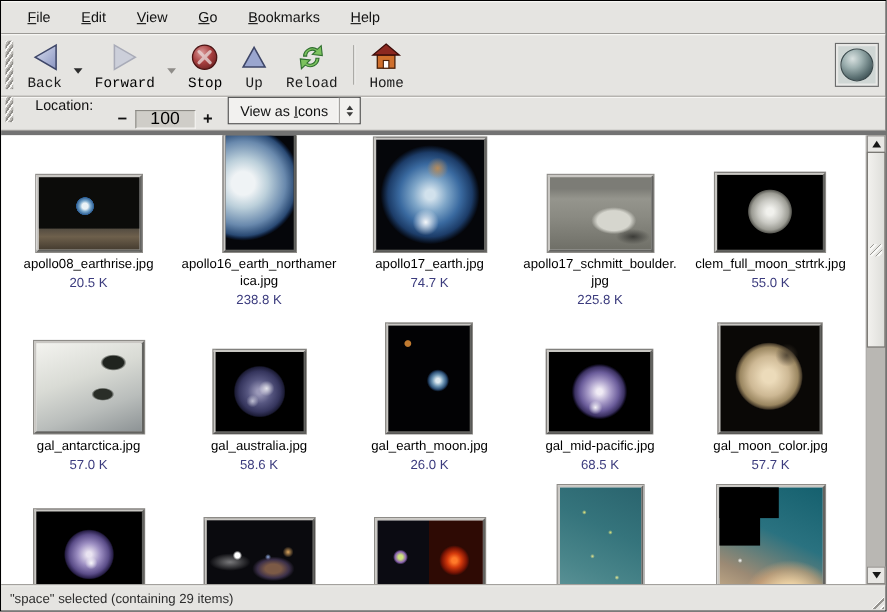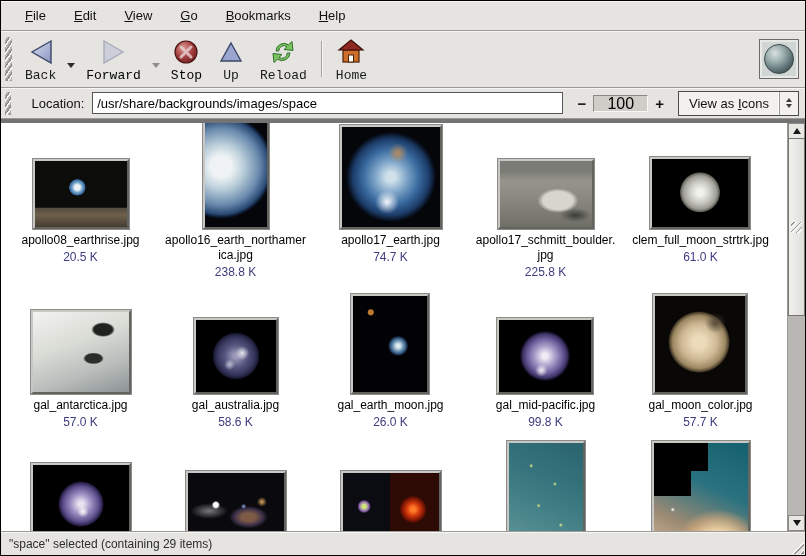--- a/index.html
+++ b/index.html
@@ -53,21 +53,21 @@
     display: flex; align-items: center; justify-content: center;
   }
   .throbber {
     width: 30px; height: 30px; border-radius: 50%;
     border: 1px solid #39474a;
     background: radial-gradient(circle at 36% 30%, #d9e1e0 0%, #9db0b0 32%, #5d7274 64%, #344549 88%, #233134 100%);
   }
 
   
   .locationbar {
-    height: 31px; display: flex; align-items: center;
+    height: 31px; display: flex; align-items: flex-start;
     background: #e5e4e1; border-bottom: 1px solid #9c9a96;
     box-shadow: inset 0 1px 0 #f7f6f4;
     padding: 0 6px 0 2px;
   }
   .loc-grip { width: 7px; height: 23px; margin: 0 6px 0 2px;
     background: repeating-linear-gradient(125deg, #f6f5f3 0 1.5px, #b9b7b3 1.5px 3px, #908e8a 3px 4.5px); }
   .loc-label { font-size: 13px; color: #111; margin: 0 8px 0 14px; }
   .loc-input {
     width: 508px; height: 22px; border: 1px solid #56565a;
     background: #fff; font-family: "Liberation Sans", "DejaVu Sans", sans-serif;
@@ -315,21 +315,20 @@
       </div>
     <div class="tb-spacer"></div>
     <div class="throbber-box">
       <div class="throbber"></div>
     </div>
   </div>
 
   <div class="locationbar">
     <div class="loc-grip"></div>
     <span class="loc-label">Location:</span>
-    <input class="loc-input" value="/usr/share/backgrounds/images/space" style="">
     <div class="zoom-ctrls">
       <span class="zoom-btn">−</span>
       <span class="zoom-level">100</span>
       <span class="zoom-btn">+</span>
     </div>
     <div class="view-combo">
       <span class="combo-label">View as <u>I</u>cons</span>
       <span class="combo-arrow">
         <span class="ca-up"></span>
           <span class="ca-dn"></span>
@@ -366,21 +365,21 @@
               <div class="thumb th-moon-surface"></div>
             </div>
             <div class="file-name">apollo17_schmitt_boulder.jpg</div>
             <div class="file-size">225.8 K</div>
           </div>
           <div class="cell">
             <div class="icon-slot">
               <div class="thumb th-gray-moon"></div>
             </div>
             <div class="file-name">clem_full_moon_strtrk.jpg</div>
-            <div class="file-size">61.0 K</div>
+            <div class="file-size">55.0 K</div>
           </div>
         </div>
       <div class="grid-row row2">
           <div class="cell">
             <div class="icon-slot">
               <div class="thumb th-ice"></div>
             </div>
             <div class="file-name">gal_antarctica.jpg</div>
             <div class="file-size">57.0 K</div>
           </div>
@@ -396,21 +395,21 @@
               <div class="thumb th-earth-moon"></div>
             </div>
             <div class="file-name">gal_earth_moon.jpg</div>
             <div class="file-size">26.0 K</div>
           </div>
           <div class="cell">
             <div class="icon-slot">
               <div class="thumb th-purple-earth"></div>
             </div>
             <div class="file-name">gal_mid-pacific.jpg</div>
-            <div class="file-size">99.8 K</div>
+            <div class="file-size">68.5 K</div>
           </div>
           <div class="cell">
             <div class="icon-slot">
               <div class="thumb th-tan-moon"></div>
             </div>
             <div class="file-name">gal_moon_color.jpg</div>
             <div class="file-size">57.7 K</div>
           </div>
         </div>
       <div class="grid-row row3">

